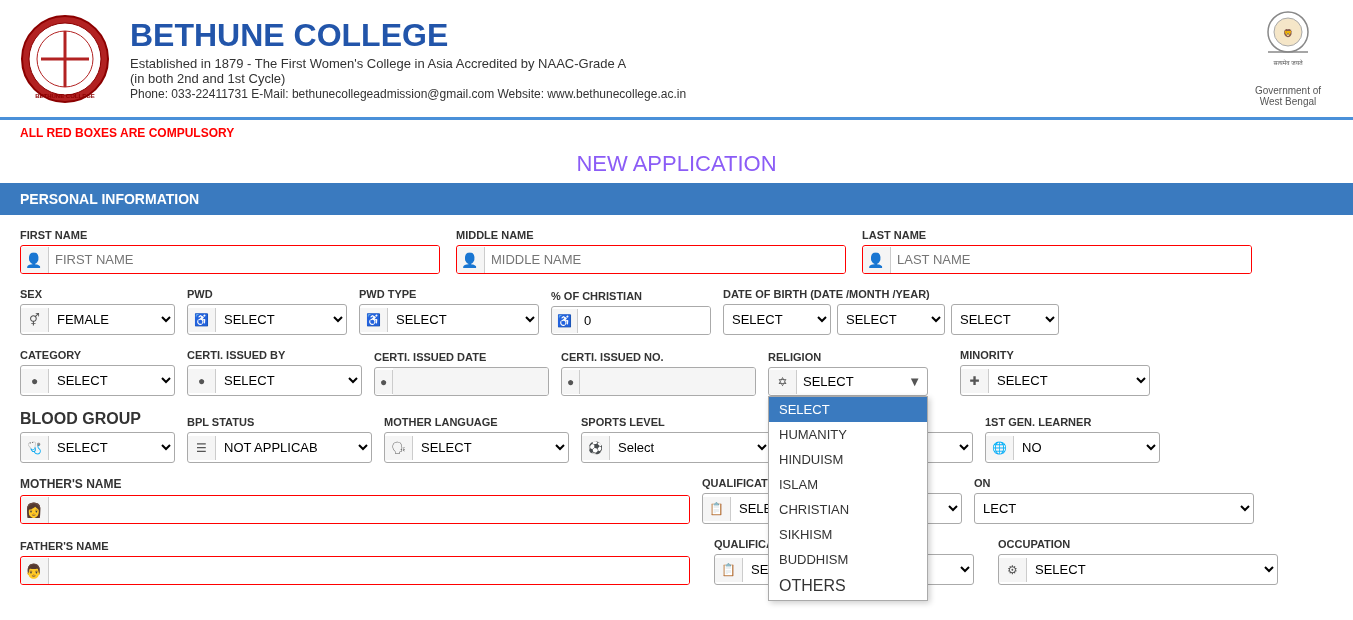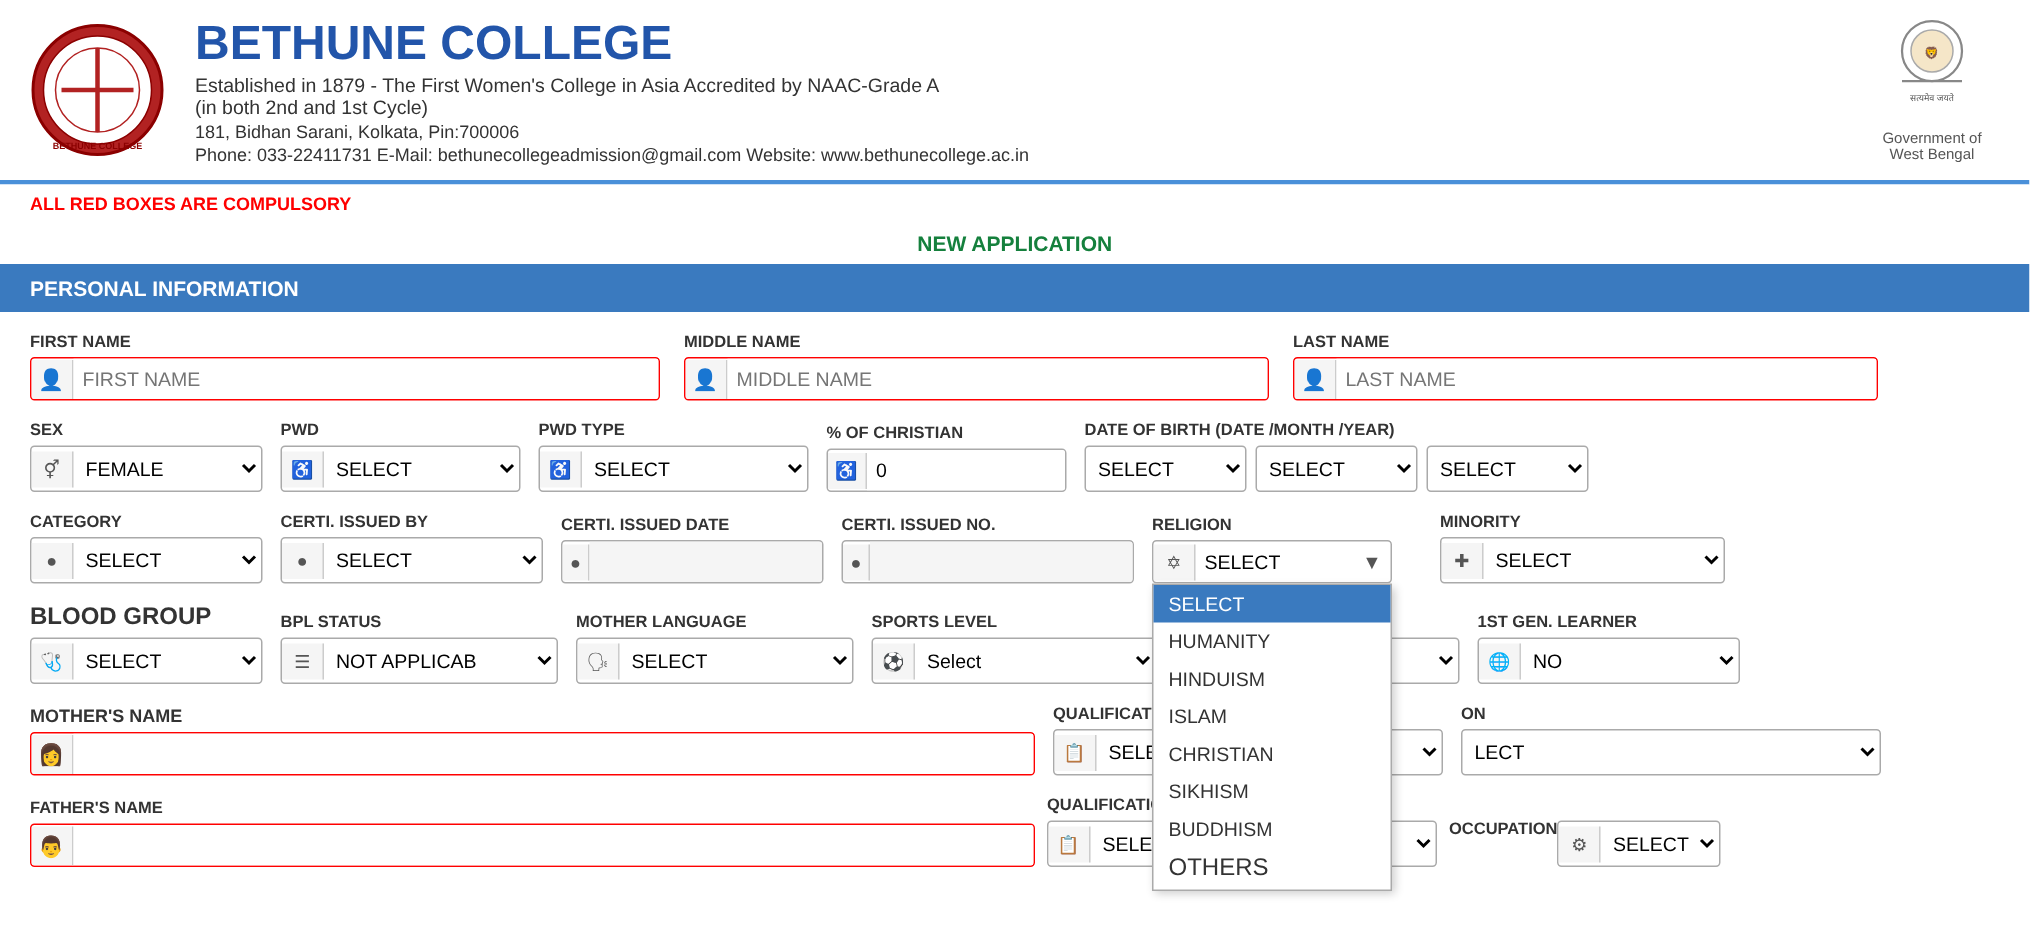--- a/index.html
+++ b/index.html
@@ -24,40 +24,39 @@
       <line x1="45" y1="17" x2="45" y2="73" stroke="#b22222" stroke-width="3"></line>
       <line x1="21" y1="45" x2="69" y2="45" stroke="#b22222" stroke-width="3"></line>
 
       <text x="45" y="84" text-anchor="middle" font-size="6" fill="#8b0000" font-weight="bold">BETHUNE COLLEGE</text>
     </svg>
   </div>
   <div style="flex:1;">
     <div style="font-size:32px;font-weight:bold;color:#2255aa;">BETHUNE COLLEGE</div>
     <div style="font-size:13px;color:#333;margin-top:2px;">Established in 1879 - The First Women's College in Asia Accredited by NAAC-Grade A</div>
     <div style="font-size:13px;color:#333;">(in both 2nd and 1st Cycle)</div>
-    <div style="font-size:12px;color:#333;margin-top:2px;">181, Bidhan Sarani, Kolkata, Pin:700006</div>
     <div style="font-size:12px;color:#333;margin-top:1px;">Phone: 033-22411731 E-Mail: bethunecollegeadmission@gmail.com Website: www.bethunecollege.ac.in</div>
   </div>
   <div style="width:90px;text-align:center;">
     <svg viewBox="0 0 60 70" width="60" height="70" xmlns="http://www.w3.org/2000/svg">
       <ellipse cx="30" cy="22" rx="20" ry="20" fill="none" stroke="#888" stroke-width="1.5"></ellipse>
       <circle cx="30" cy="22" r="14" fill="#f5e6c8" stroke="#aaa" stroke-width="1"></circle>
       <text x="30" y="26" text-anchor="middle" font-size="8" fill="#555">🦁</text>
       <line x1="10" y1="42" x2="50" y2="42" stroke="#888" stroke-width="1.5"></line>
       <text x="30" y="55" text-anchor="middle" font-size="6" fill="#555">सत्यमेव जयते</text>
     </svg>
     <div style="font-size:10px;color:#555;margin-top:2px;">Government of West Bengal</div>
   </div>
 </div>
 
 <div style="padding:5px 20px; background:#fff;">
   <span style="color:red;font-weight:bold;font-size:12px;">ALL RED BOXES ARE COMPULSORY</span>
 </div>
 
-<div style="text-align:center;padding:6px;font-size:14px;font-weight:bold;color:#15803d;">NEW APPLICATION</div>
+<div style="text-align:center;padding:6px;font-size:22px;font-weight:normal;color:#8b5cf6;">NEW APPLICATION</div>
 
 <div style="background:#3a7abf;color:#fff;padding:8px 20px;font-weight:bold;font-size:14px;">PERSONAL INFORMATION</div>
 
 <div style="padding:14px 20px;background:#fff;">
 
   <div class="form-row" style="display:flex;gap:16px;margin-bottom:14px;align-items:flex-end;">
     <div style="display:flex;flex-direction:column;width:420px;">
       <label style="font-size:11px;font-weight:bold;color:#333;margin-bottom:4px;">FIRST NAME</label>
       <div style="display:flex;align-items:center;border:1.5px solid red;border-radius:3px;overflow:hidden;">
         <span style="width:28px;display:flex;align-items:center;justify-content:center;background:#f5f5f5;border-right:1px solid #ccc;padding:5px;color:#555;font-size:14px;">👤</span>
@@ -288,38 +287,38 @@
       <label style="font-size:11px;font-weight:bold;color:#333;margin-bottom:4px;">ON</label>
       <div style="display:flex;align-items:center;border:1px solid #aaa;border-radius:3px;overflow:hidden;">
         <select style="border:none;outline:none;padding:6px 4px;font-size:13px;flex:1;background:transparent;">
           <option>LECT</option>
           <option>SELECT</option>
         </select>
       </div>
     </div>
   </div>
 
-  <div class="form-row" style="display:flex;gap:8px;margin-bottom:27px;align-items:flex-end;">
+  <div class="form-row" style="display:flex;gap:24px;margin-bottom:27px;align-items:flex-end;">
     <div style="display:flex;flex-direction:column;width:670px;">
       <label style="font-size:11px;font-weight:bold;color:#333;margin-bottom:4px;">FATHER'S NAME</label>
       <div style="display:flex;align-items:center;border:1.5px solid red;border-radius:3px;overflow:hidden;">
         <span style="width:28px;display:flex;align-items:center;justify-content:center;background:#f5f5f5;border-right:1px solid #ccc;padding:5px;color:#555;font-size:14px;">👨</span>
         <input type="text" style="border: none; outline: none; padding: 6px; font-size: 13px; flex: 1 1 0%;">
       </div>
     </div>
     <div style="display:flex;flex-direction:column;width:260px;">
       <label style="font-size:11px;font-weight:bold;color:#333;margin-bottom:4px;">QUALIFICATION</label>
       <div style="display:flex;align-items:center;border:1px solid #aaa;border-radius:3px;overflow:hidden;">
         <span style="width:28px;display:flex;align-items:center;justify-content:center;background:#f5f5f5;border-right:1px solid #ccc;padding:5px;color:#555;font-size:12px;">📋</span>
         <select style="border:none;outline:none;padding:6px 4px;font-size:13px;flex:1;background:transparent;">
           <option>SELECT</option>
         </select>
       </div>
     </div>
-    <div style="display:flex;flex-direction:row;width:280px;">
+    <div style="display:flex;flex-direction:column;width:280px;justify-content:space-between;">
       <label style="font-size:11px;font-weight:bold;color:#333;margin-bottom:4px;">OCCUPATION</label>
       <div style="display:flex;align-items:center;border:1px solid #aaa;border-radius:3px;overflow:hidden;">
         <span style="width:28px;display:flex;align-items:center;justify-content:center;background:#f5f5f5;border-right:1px solid #ccc;padding:5px;color:#555;font-size:12px;">⚙</span>
         <select style="border:none;outline:none;padding:6px 4px;font-size:13px;flex:1;background:transparent;">
           <option>SELECT</option>
         </select>
       </div>
     </div>
   </div>
 

